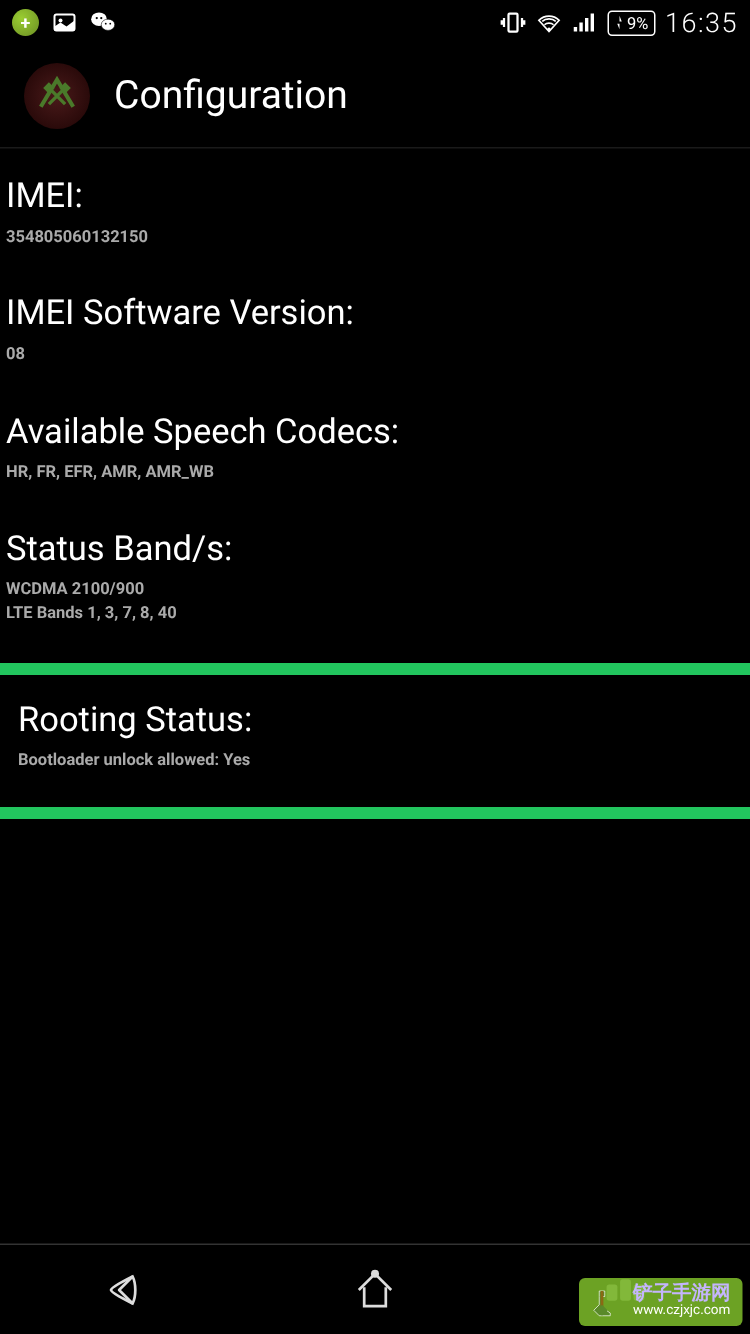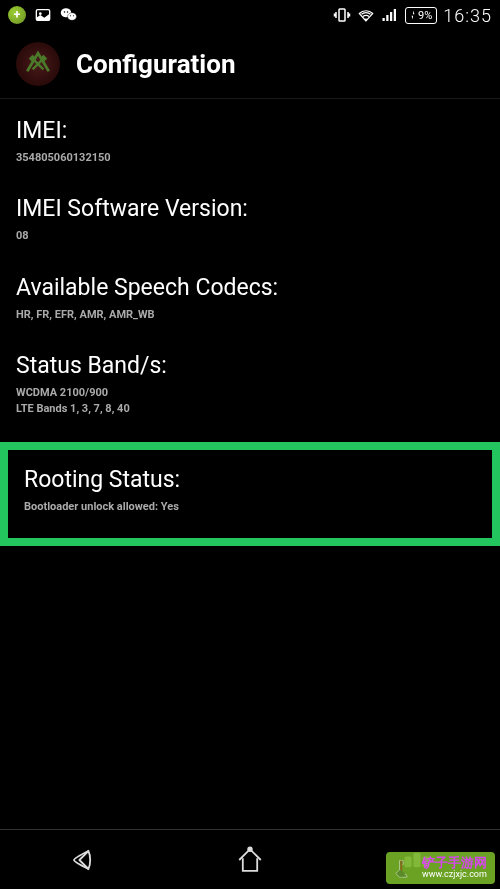--- a/index.html
+++ b/index.html
@@ -87,25 +87,25 @@
       height: 44px;
       border-radius: 50%;
       background: radial-gradient(circle at 50% 50%, #4a1a1a 0%, #2a0a0a 70%);
       position: relative;
       display: flex;
       align-items: center;
       justify-content: center;
     }
     .header-title {
       font-size: 26px;
-      font-weight: 700;
+      font-weight: 400;
     }
     
     .content {
-      padding: 18px 16px;
+      padding: 18px 4px;
     }
     .section {
       margin-bottom: 30px;
     }
     .section-title {
       font-size: 23px;
       font-weight: 400;
       margin-bottom: 6px;
     }
     .section-value {
@@ -156,21 +156,21 @@
       width: 22px;
       height: 22px;
     }
     .watermark-text {
       display: flex;
       flex-direction: column;
       line-height: 1.1;
     }
     .watermark-main {
       font-size: 13px;
-      color: #d946ef;
+      color: #c4b5fd;
       font-weight: bold;
     }
     .watermark-sub {
       font-size: 9px;
       color: #fff;
     }
   </style>
 </head>
 <body>
 

